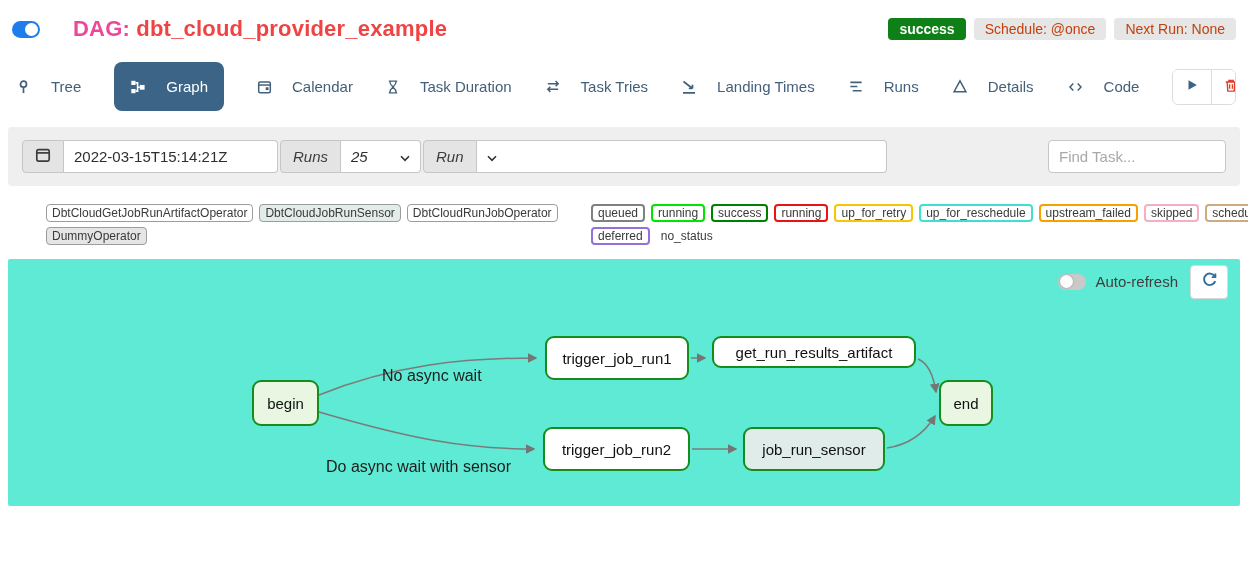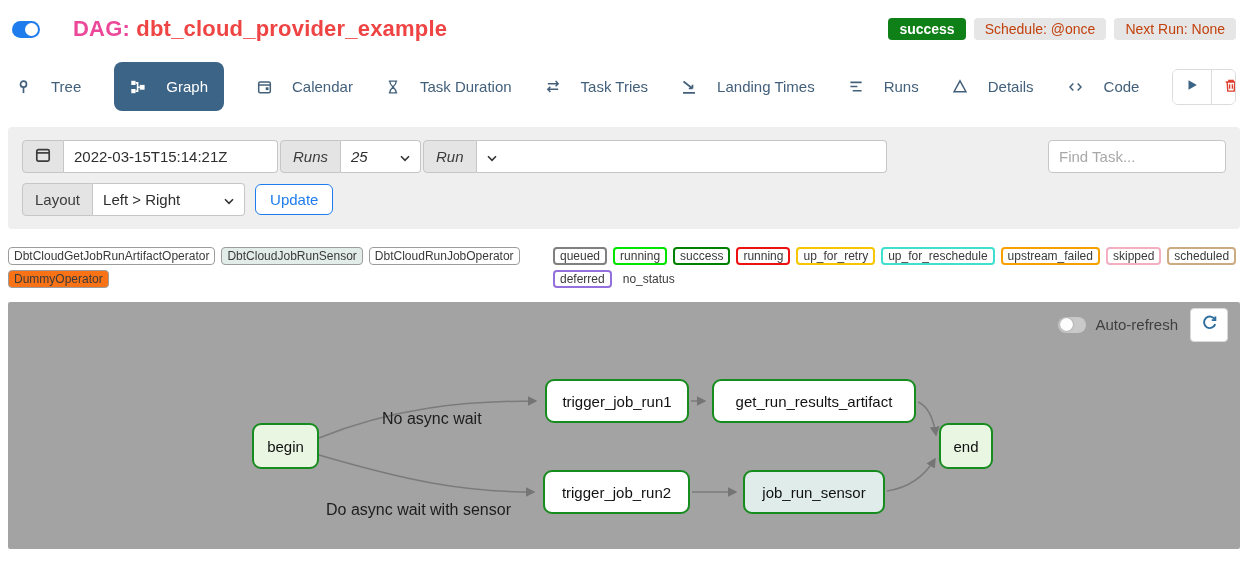--- a/index.html
+++ b/index.html
@@ -43,43 +43,43 @@
   input.date { width:214px; border-left:none; border-radius:0 4px 4px 0; }
   .find-task { margin-left:auto; width:178px; border-radius:4px; }
   .find-task::placeholder { color:#a8a8a8; }
   .btn-update { margin-left:10px; background:#fff; border:1.5px solid #1f7ced; color:#1f7ced;
     font-size:15px; padding:6px 14px; border-radius:6px; cursor:pointer; font-family:"Liberation Sans", sans-serif; }
 
   
   .legend { display:flex; margin:18px 8px 0 8px; font-size:12px; align-items:flex-start; }
   .leg-col { display:flex; flex-direction:column; gap:5px; }
   .leg-ops { width:545px; flex:0 0 auto; }
-  .leg-row { display:flex; gap:6px; align-items:center; }
+  .leg-row { display:flex; gap:6px; align-items:center;margin-left:38px; }
   .lbadge { border:1px solid #9c9c9c; border-radius:4px; padding:1px 5px; background:#fff; color:#3a3a3a; white-space:nowrap; cursor:pointer; }
   .sbadge { border-width:2px; padding:0 5px; }
   .b-queued{border-color:#808080}.b-running{border-color:#00e400}.b-success{border-color:#008000}
   .b-failed{border-color:#ee1111}.b-up_for_retry{border-color:#f7c600}.b-up_for_reschedule{border-color:#40e0d0}
   .b-upstream_failed{border-color:#f7a100}.b-skipped{border-color:#f4afc0}.b-scheduled{border-color:#cdab81}
   .b-deferred{border-color:#9370db}
   .b-none{border:none; padding:1px 5px; cursor:default;}
-  .op-sensor{background:#e2ece9}.op-dummy{background:#f97316}
-
-  
-  .graph { position:relative; margin:14px 8px 0 8px; width:1232px; height:247px; background:#a3a3a3; border-radius:2px; }
+  .op-sensor{background:#e2ece9}.op-dummy{background:#e5e5e5}
+
+  
+  .graph { position:relative; margin:14px 8px 0 8px; width:1232px; height:247px; background:#5eead4; border-radius:2px; }
   .autorefresh { position:absolute; top:14px; right:62px; display:flex; align-items:center; gap:9px; font-size:15px; color:#3f3f3f; }
   .toggle-off { width:28px; height:16px; border-radius:8px; background:#c9c9c9; position:relative; cursor:pointer; }
   .toggle-off .knob { position:absolute; top:1.5px; left:2px; width:13px; height:13px; border-radius:50%; background:#fdfdfd; box-shadow:0 0 2px rgba(0,0,0,.3); }
   .refresh-btn { position:absolute; top:6px; right:12px; width:38px; height:34px; background:#fff;
     border:1px solid #d9d9d9; border-radius:4px; display:flex; align-items:center; justify-content:center; cursor:pointer; }
   .edges { position:absolute; left:0; top:0; }
   .node { position:absolute; border:2.5px solid #178c1e; border-radius:9px; background:#fff;
     display:flex; align-items:center; justify-content:center; font-size:15px; color:#111; cursor:pointer; white-space:nowrap; }
   .n-begin{left:244px; top:121px; width:67px; height:46px; background:#e8f6e2;}
   .n-tjr1{left:537px; top:77px; width:144px; height:44px;}
-  .n-grra{left:704px; top:77px; width:204px; height:44px;}
+  .n-grra{left:704px; top:77px; width:204px; height:32px;}
   .n-tjr2{left:535px; top:168px; width:147px; height:44px;}
   .n-jrs{left:735px; top:168px; width:142px; height:44px; background:#dfecea;}
   .n-end{left:931px; top:121px; width:54px; height:46px; background:#e8f6e2;}
   .edge-label { position:absolute; font-size:16px; color:#1d1d1d; white-space:nowrap; }
   .el-1{left:374px; top:108px;}
   .el-2{left:318px; top:199px;}
 </style>
 </head>
 <body>
 
@@ -214,32 +214,20 @@
     </div>
     <div class="grp">
       <div class="seg label">Run</div>
       <div class="seg value select" style="width:410px">
         <span class="chev"><svg width="10" height="7" viewBox="0 0 10 7" fill="none" stroke="#333" stroke-width="1.6">
               <path d="M1 1.3 L5 5.3 L9 1.3"></path>
             </svg></span>
       </div>
     </div>
     <input class="text find-task" placeholder="Find Task..." style="">
-  </div>
-  <div class="frow">
-    <div class="grp">
-      <div class="seg label first">Layout</div>
-      <div class="seg value select" style="width:152px">
-        <span>Left &gt; Right</span>
-        <span class="chev"><svg width="10" height="7" viewBox="0 0 10 7" fill="none" stroke="#333" stroke-width="1.6">
-              <path d="M1 1.3 L5 5.3 L9 1.3"></path>
-            </svg></span>
-      </div>
-    </div>
-    <button class="btn-update">Update</button>
   </div>
 </div>
 
 <div class="legend">
   <div class="leg-col leg-ops">
     <div class="leg-row">
       <span class="lbadge">DbtCloudGetJobRunArtifactOperator</span>
       <span class="lbadge op-sensor">DbtCloudJobRunSensor</span>
       <span class="lbadge">DbtCloudRunJobOperator</span>
     </div>

